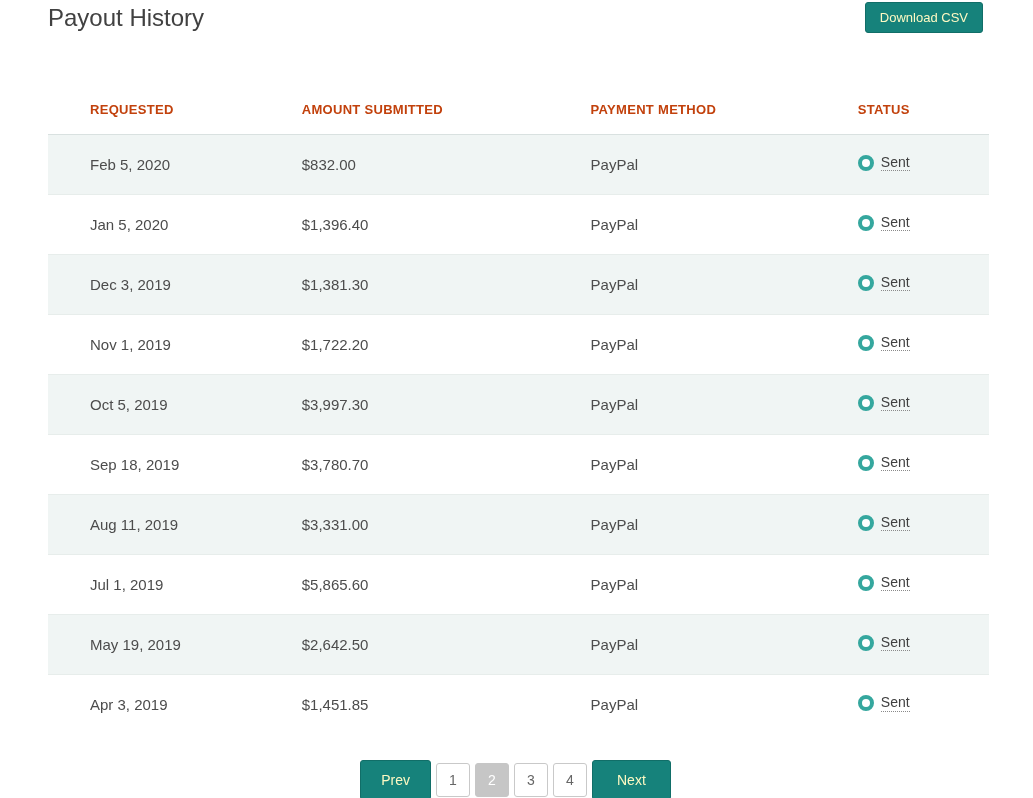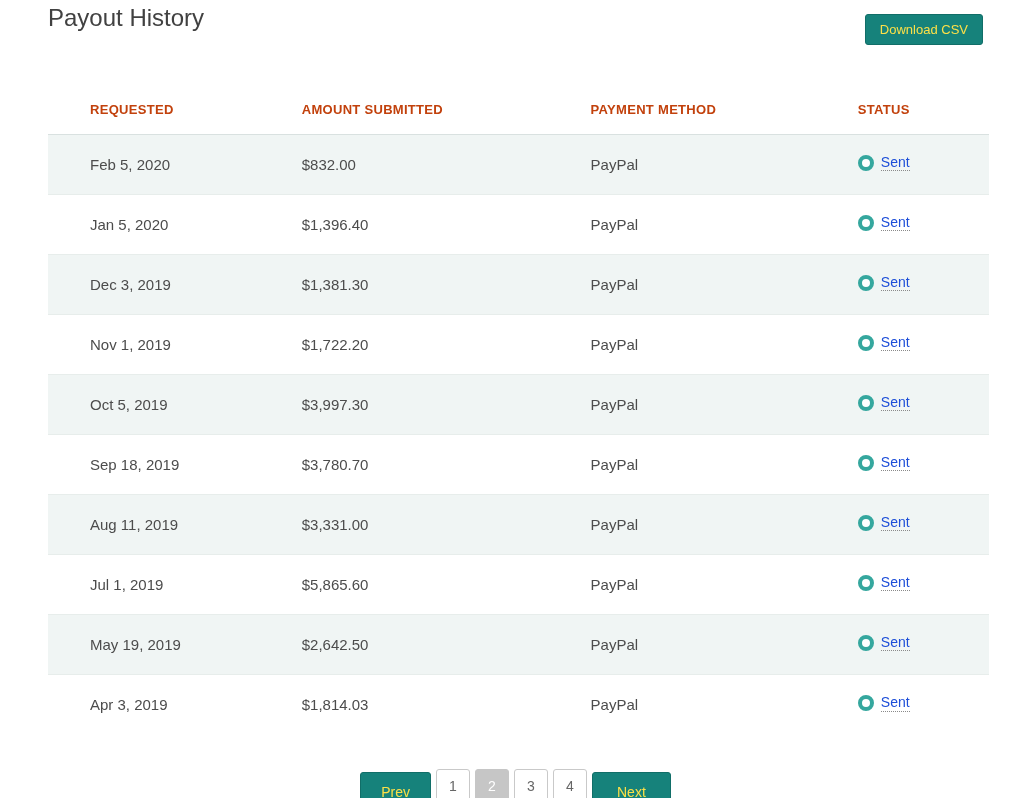--- a/index.html
+++ b/index.html
@@ -12,22 +12,22 @@
     --text:#4c4c4c;
     --current-page-bg:#c6c6c6;
   }
   *{margin:0;padding:0;box-sizing:border-box;}
   html,body{width:1033px;height:798px;overflow:hidden;background:#ffffff;
     font-family:"Liberation Sans","DejaVu Sans",sans-serif;color:var(--text);}
   .page{padding:4px 50px 0 48px;}
   .header{position:relative;height:28px;}
   .header h1{font-size:24px;line-height:28px;font-weight:400;color:#414141;}
   .btn-primary{
-    background:var(--accent);color:#fde047;border:1px solid var(--accent-dark);
-    border-radius:3px;font-family:inherit;font-size:13px;cursor:pointer;margin-top:12px;
+    background:var(--accent);color:#fef9c3;border:1px solid var(--accent-dark);
+    border-radius:3px;font-family:inherit;font-size:13px;cursor:pointer;
   }
   .download{position:absolute;top:-2px;right:0;height:31px;padding:0 14px;}
   table{border-collapse:collapse;width:941px;margin-top:54px;table-layout:fixed;}
   col.c1{width:22.5%;} col.c2{width:30.7%;} col.c3{width:28.4%;} col.c4{width:18.4%;}
   th{
     height:48px;text-align:left;padding:0 0 0 42px;font-size:13px;font-weight:700;
     color:#c2410c;letter-spacing:0.3px;border-bottom:1px solid var(--header-border);
     vertical-align:middle;
   }
   td{
@@ -35,21 +35,21 @@
     vertical-align:middle;border-bottom:1px solid var(--row-border);
   }
   tbody tr:last-child td{border-bottom:none;}
   tbody tr.stripe{background:var(--stripe);margin-left:40px;}
   .status-wrap{display:inline-flex;align-items:center;gap:7px;}
   .status-icon{
     width:16px;height:16px;border:4px solid var(--status-icon);
     border-radius:50%;background:#ffffff;display:inline-block;flex:0 0 auto;
   }
   .status-label{
-    color:#1d4ed8;border-bottom:1px dotted #8a8a8a;line-height:1.15;cursor:help;font-size:14px;
+    color:#404040;border-bottom:1px dotted #8a8a8a;line-height:1.15;cursor:help;font-size:14px;
   }
   .pagination{margin-top:26px;display:flex;justify-content:center;align-items:center;gap:5px;}
   .pagination .btn-primary{height:40px;font-size:14px;}
   .pg-prev{padding:0 20px;}
   .pg-next{padding:0 24px;}
   .page-btn{
     width:34px;height:34px;background:#ffffff;border:1px solid #c9c9c9;border-radius:3px;
     color:#666666;font-size:14px;font-family:inherit;cursor:pointer;
   }
   .page-btn.current{background:var(--current-page-bg);border-color:var(--current-page-bg);color:#ffffff;}
@@ -156,21 +156,21 @@
           <td>May 19, 2019</td>
           <td>$2,642.50</td>
           <td>PayPal</td>
           <td><span class="status-wrap">
               <span class="status-icon"></span>
               <span class="status-label">Sent</span>
             </span></td>
         </tr>
         <tr>
           <td>Apr 3, 2019</td>
-          <td>$1,814.03</td>
+          <td>$1,451.85</td>
           <td>PayPal</td>
           <td><span class="status-wrap">
               <span class="status-icon"></span>
               <span class="status-label">Sent</span>
             </span></td>
         </tr>
       </tbody>
   </table>
 
   <div class="pagination">

